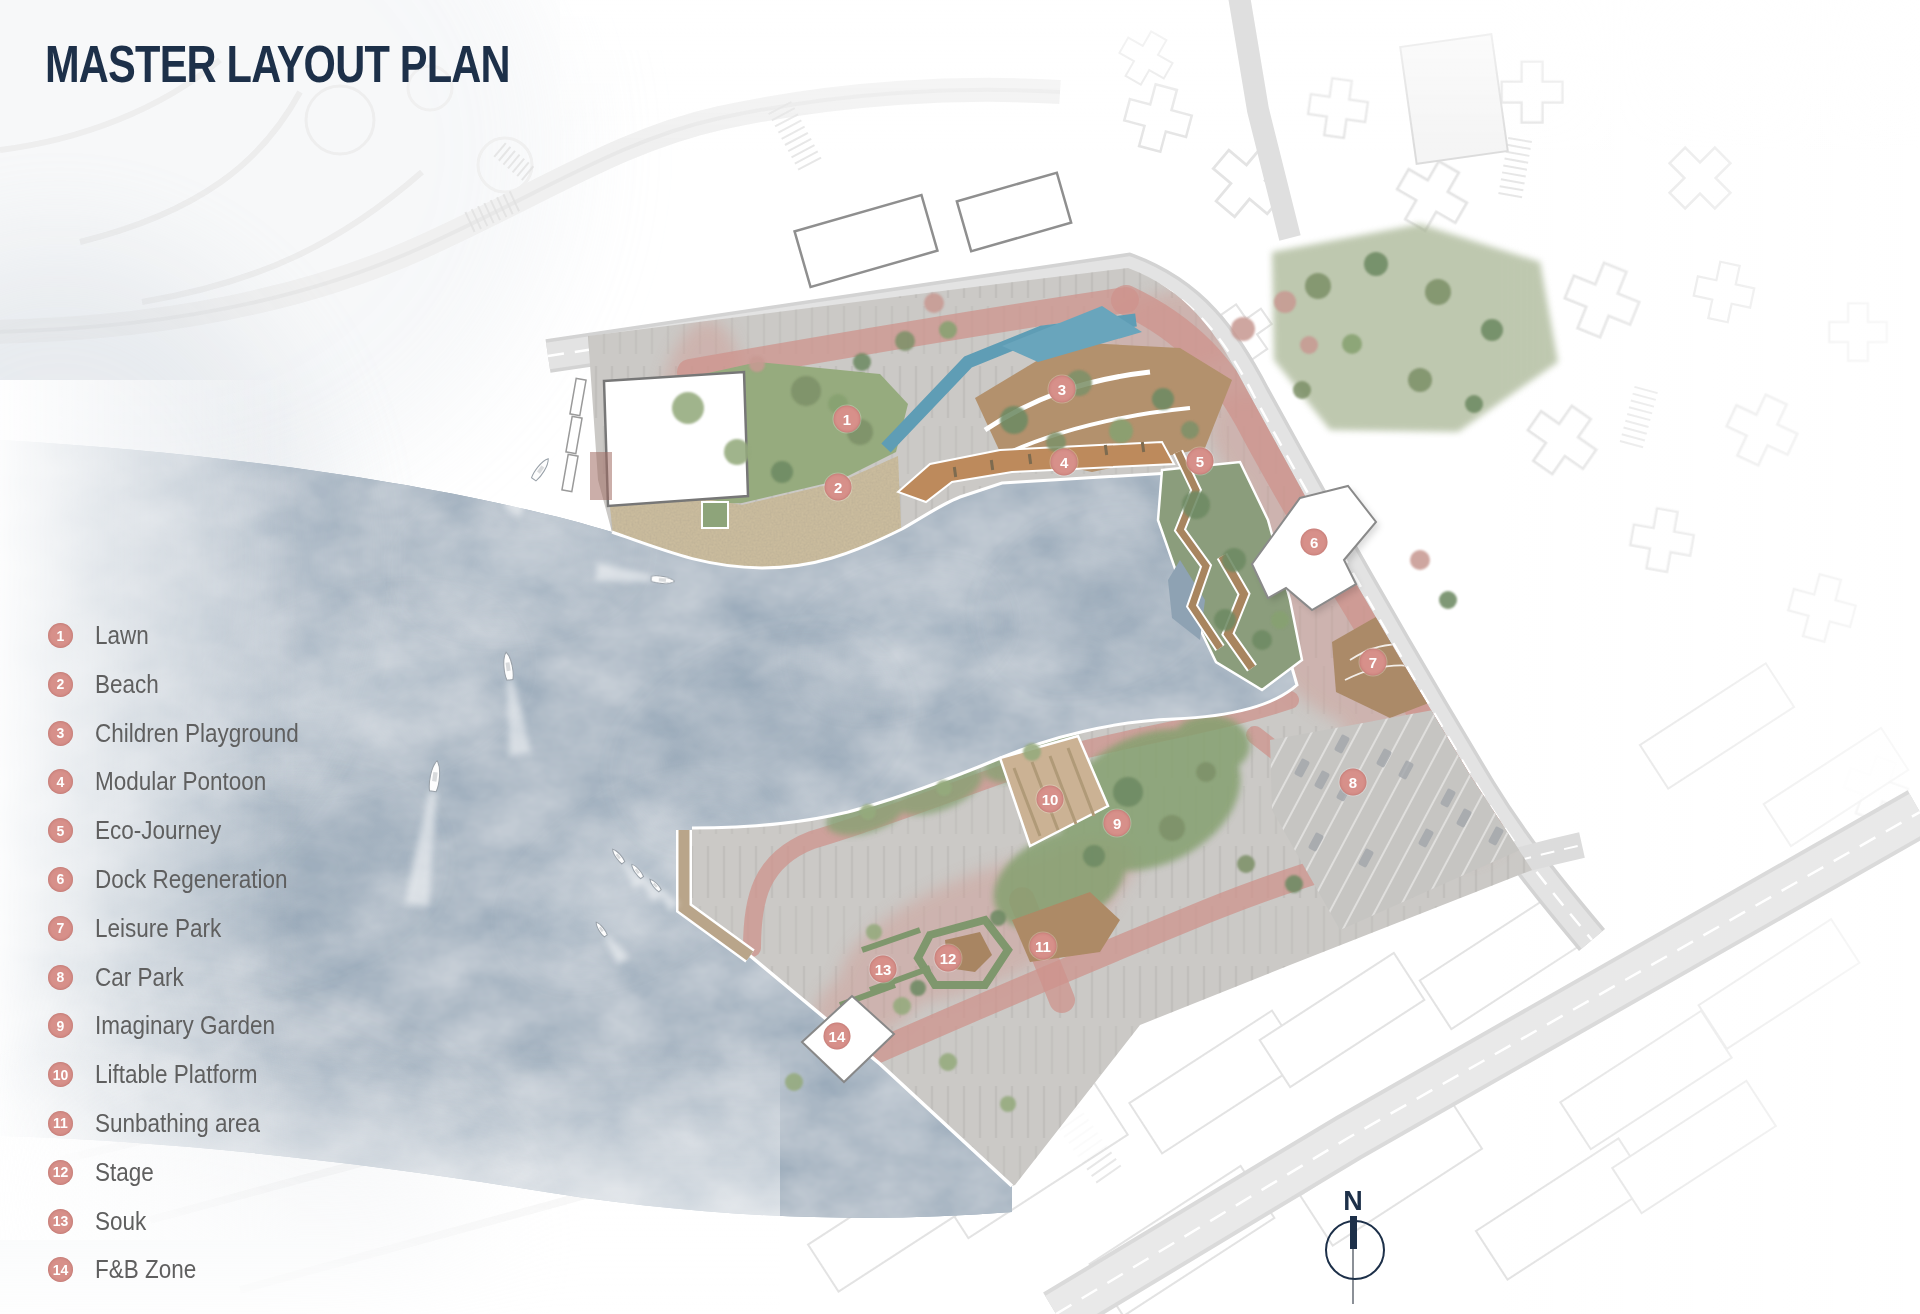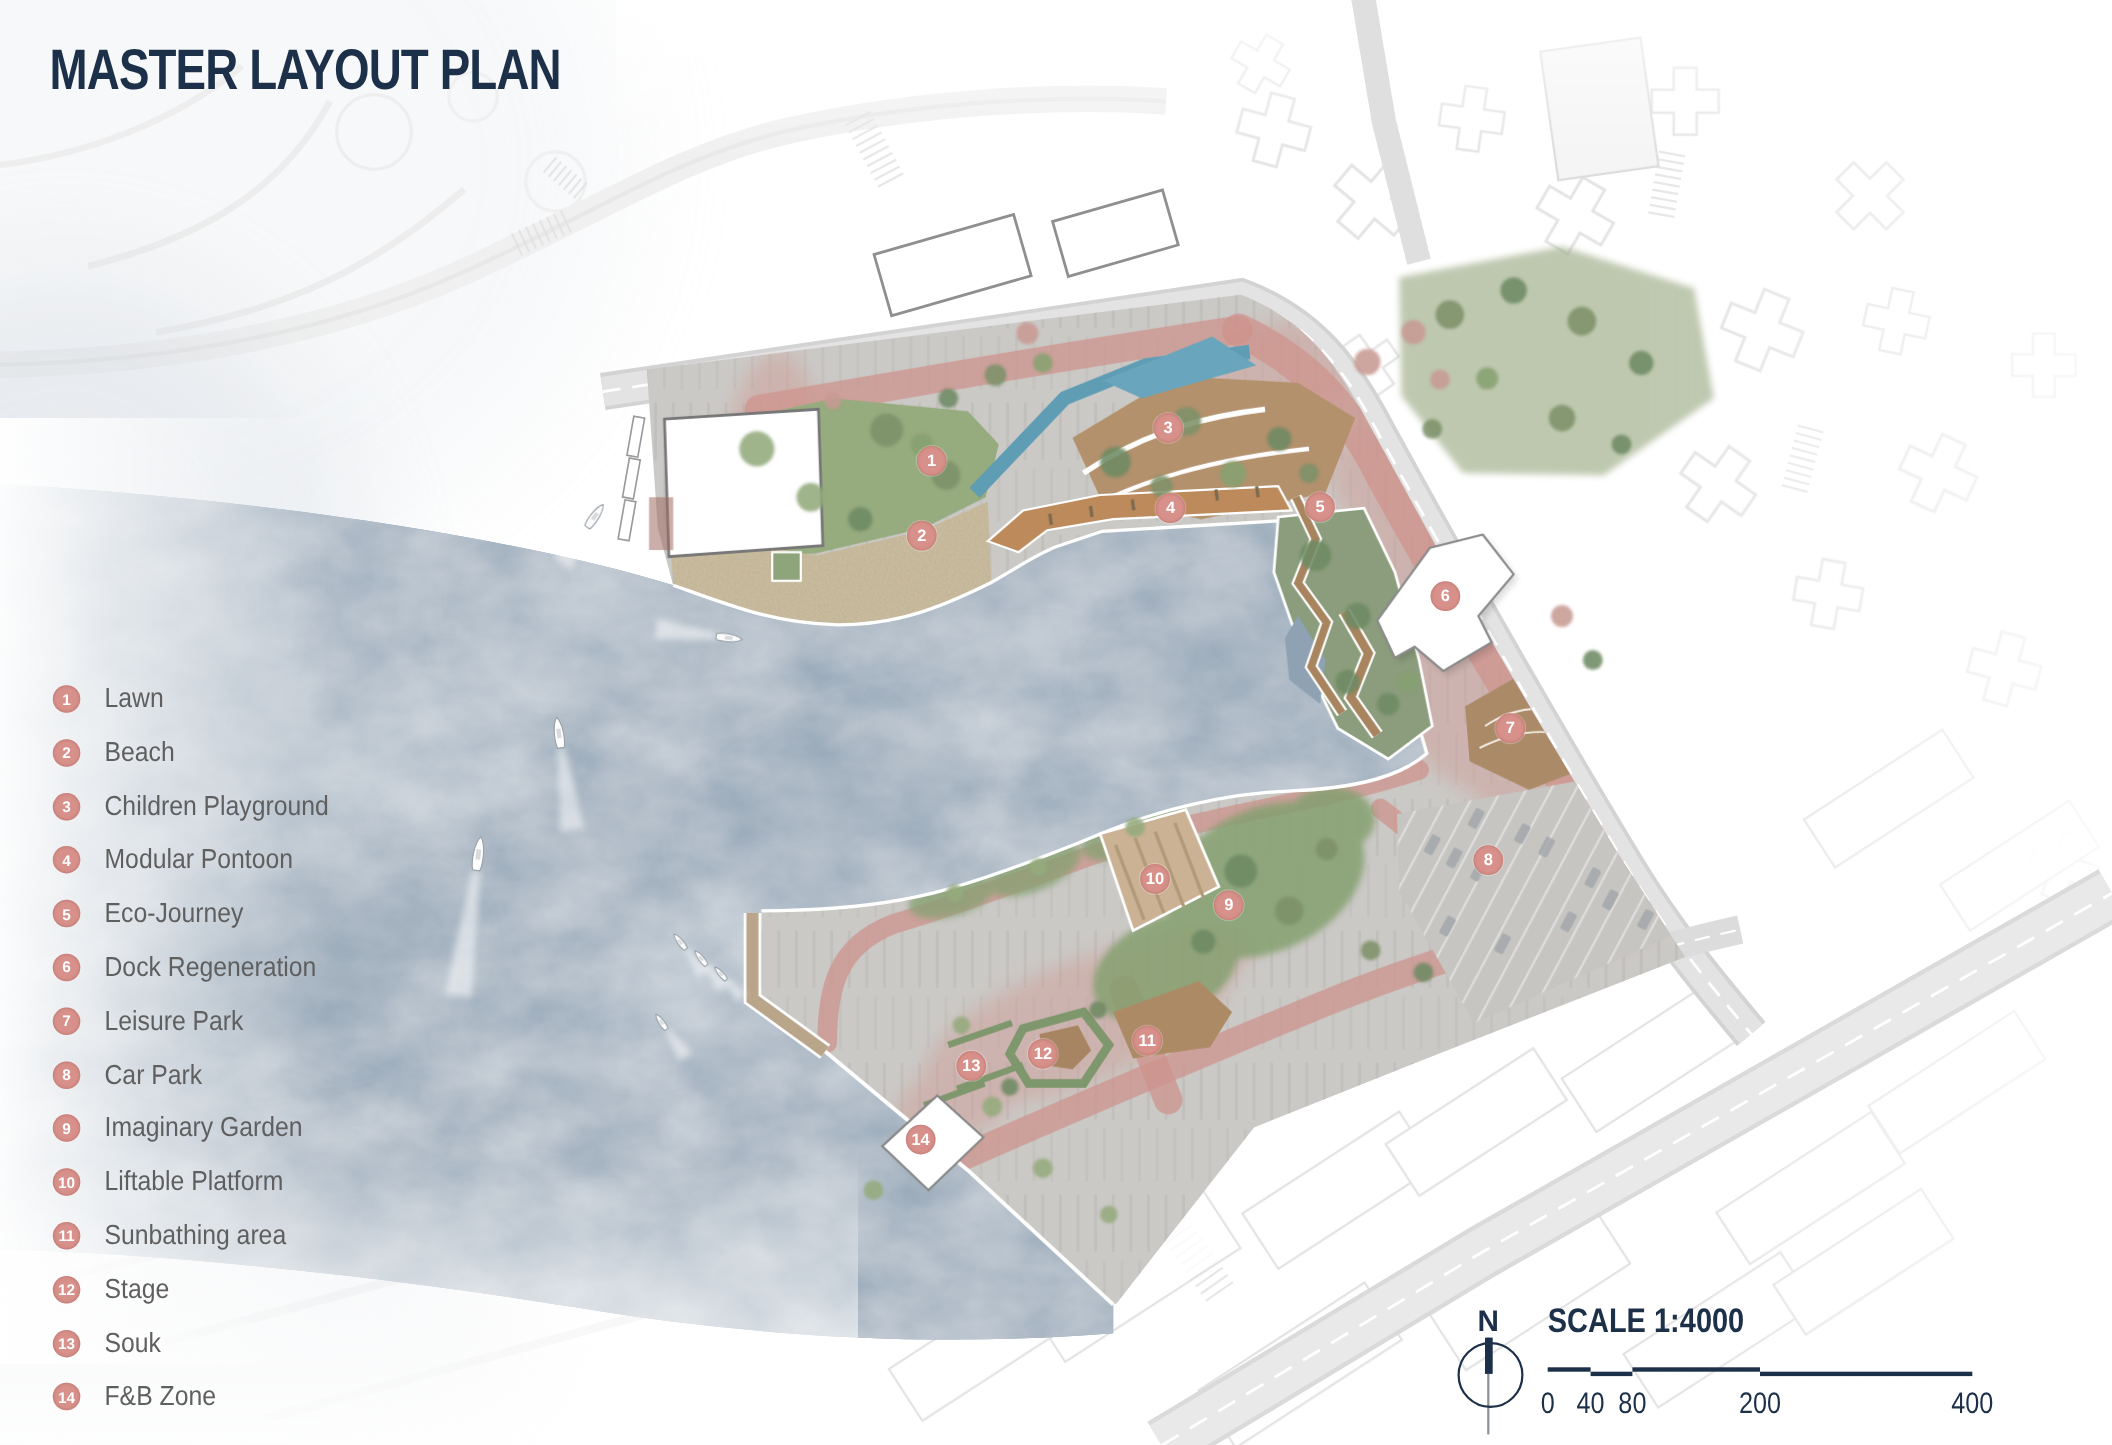--- a/index.html
+++ b/index.html
@@ -621,32 +621,14 @@
     </div>
   </div>
 
 <div class="compass">
   <div class="n">N</div>
   <div class="thin"></div>
   <div class="ring"></div>
   <div class="thick"></div>
 </div>
 
-<div class="scalebar">
-  <div class="sb-label">SCALE 1:4000</div>
-  <div class="sb-bar">
-
-  <div class="seg" style="left: 0%; width: 10%; top: 0%;"></div>
-        <div class="seg" style="left: 10%; width: 10%; top: 50%;"></div>
-        <div class="seg" style="left: 20%; width: 30%; top: 0%;"></div>
-        <div class="seg" style="left: 50%; width: 50%; top: 50%;"></div>
-      </div>
-  <div class="sb-ticks">
-
-  <span class="tick" style="left: 0%;">0</span>
-        <span class="tick" style="left: 10%;">40</span>
-        <span class="tick" style="left: 20%;">80</span>
-        <span class="tick" style="left: 50%;">200</span>
-        <span class="tick" style="left: 100%;">400</span>
-      </div>
+
 </div>
 
-</div>
-
 </body></html>

